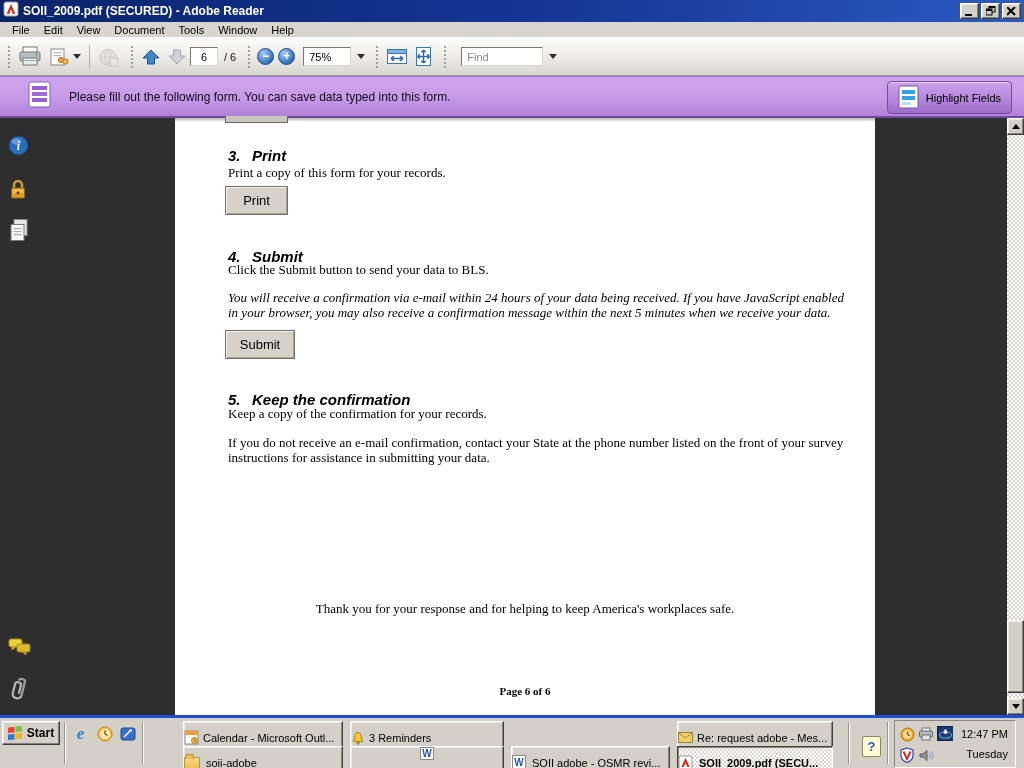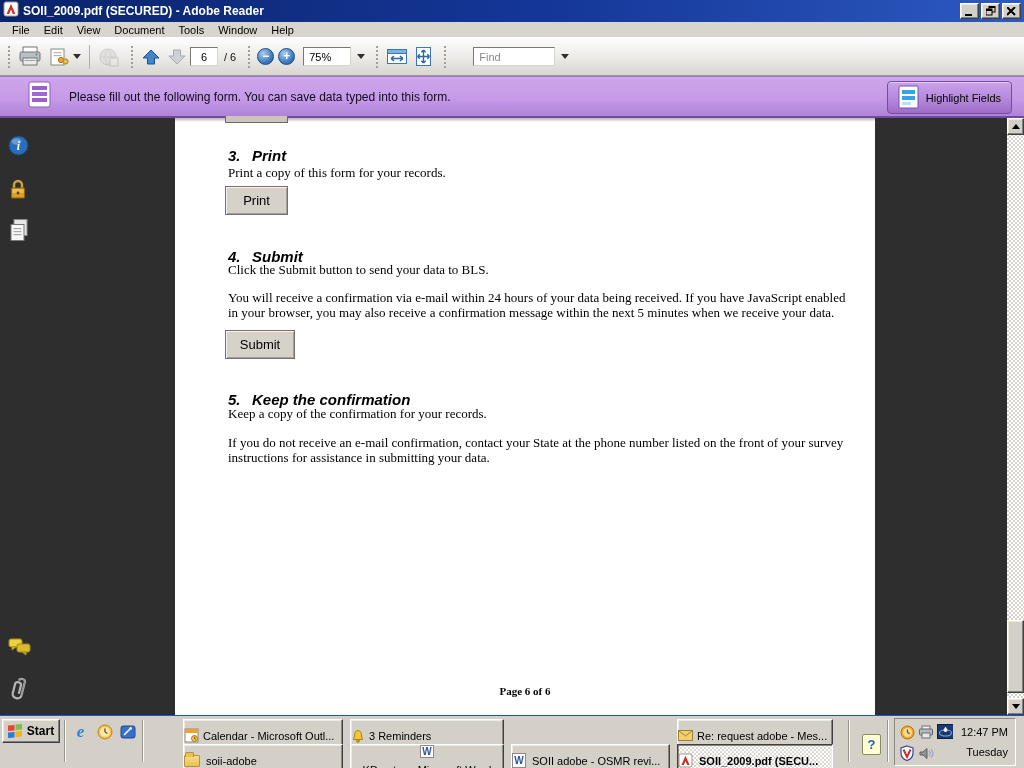--- a/index.html
+++ b/index.html
@@ -38,21 +38,21 @@
     background:#fff; font-size:11px; text-align:center; font-family:"Liberation Sans",sans-serif; }
   .pagetotal { font-size:11px; margin:0 4px 0 6px; color:#111; }
   .circlebtn { width:17px; height:17px; border-radius:50%; border:1px solid #1d4a80; color:#fff;
     background:radial-gradient(circle at 35% 30%, #a6cdf2, #3a77bc 65%, #28588f);
     display:flex; align-items:center; justify-content:center; font-size:12px; font-weight:bold;
     line-height:1; margin:0 2px; }
   .zoom-out-glyph::before { content:"\2212"; position:relative; top:-1px; }
   .zoom-in-glyph::before { content:"+"; position:relative; top:-1px; }
   .zoombox { width:48px; height:19px; border:1px solid; border-color:#7a7870 #d8d5ce #d8d5ce #7a7870;
     background:#fff; font-size:11px; display:flex; align-items:center; padding-left:5px; margin-left:6px; }
-  .findwrap { display:flex; align-items:center; margin-left:22px; }
+  .findwrap { display:flex; align-items:center; margin-left:10px; }
   .findinput { width:82px; height:19px; border:1px solid; border-color:#7a7870 #d8d5ce #d8d5ce #7a7870;
     background:#fff; font-size:11px; padding-left:5px; font-family:"Liberation Sans",sans-serif; }
   .findinput::placeholder { color:#8a8a8a; opacity:1; }
 
   
   .formbar { position:absolute; top:76px; left:0; right:0; height:42px;
     background:linear-gradient(180deg,#cda6ec 0%,#c59ae7 55%,#b083d8 100%);
     border-top:1px solid #9a74c4; border-bottom:2px solid #6f4a9e;
     display:flex; align-items:center; }
   .formbar-msg { font-size:12px; color:#14081f; margin-left:18px; }
@@ -97,21 +97,21 @@
   .tri-up { width:0; height:0; border-left:4px solid transparent; border-right:4px solid transparent;
     border-bottom:5px solid #000; }
   .tri-down { width:0; height:0; border-left:4px solid transparent; border-right:4px solid transparent;
     border-top:5px solid #000; }
   .sb-thumb { position:absolute; left:0; top:502px; width:17px; height:73px; background:#d4d0c8;
     border:1px solid; border-color:#ffffff #404040 #404040 #ffffff;
     box-shadow:inset -1px -1px 0 #808080, inset 1px 1px 0 #ece9d8; }
 
   
   .taskbar { position:absolute; bottom:0; left:0; right:0; height:53px; background:#d4d0c8;
-    border-top:1px solid #1d4ed8; }
+    border-top:3px solid #1d4ed8; }
   .startbtn { position:absolute; left:2px; top:3px; width:58px; height:24px; background:#d4d0c8;
     border:1px solid; border-color:#ffffff #404040 #404040 #ffffff;
     box-shadow:inset -1px -1px 0 #808080, inset 1px 1px 0 #ece9d8;
     display:flex; align-items:center; justify-content:center; gap:4px;
     font-weight:bold; font-size:12px; color:#000; }
   .tb-sep { position:absolute; top:4px; height:42px; width:2px;
     border-left:1px solid #9a968e; border-right:1px solid #ffffff; }
   .ql-icon { position:absolute; top:7px; width:17px; height:17px; display:flex; align-items:center;
     justify-content:center; }
   .taskbtn { position:absolute; height:33px; background:#d4d0c8; border:1px solid;
@@ -333,30 +333,31 @@
         <span>Print</span>
       </div>
       <div class="doc-text serif" style="top:47px;">Print a copy of this form for your records.</div>
       <button class="formbtn" style="top:68px; width:63px;">Print</button>
 
       <div class="step-head" style="top:130px; left:53px;">
         <span class="step-num">4.</span>
         <span>Submit</span>
       </div>
       <div class="doc-text serif" style="top:144px;">Click the Submit button to send your data to BLS.</div>
-      <div class="doc-para serif" style="top:172px;">You will receive a confirmation via e-mail within 24 hours of your data being received.  If you have JavaScript enabled in your browser, you may also receive a confirmation message within the next 5 minutes when we receive your data.</div>
+      <div class="doc-para serif" style="top:172px;font-style:italic;">You will receive a confirmation via e-mail within 24 hours of your data being received.  If you have JavaScript enabled in your browser, you may also receive a confirmation message within the next 5 minutes when we receive your data.</div>
       <button class="formbtn" style="top:212px; width:70px;">Submit</button>
 
       <div class="step-head" style="top:273px; left:53px;">
         <span class="step-num">5.</span>
         <span>Keep the confirmation</span>
       </div>
       <div class="doc-text serif" style="top:288px;">Keep a copy of the confirmation for your records.</div>
       <div class="doc-para serif" style="top:317px;">If you do not receive an e-mail confirmation, contact your State at the phone number listed on the front of your survey instructions for assistance in submitting your data.</div>
 
+      <div class="thanks serif">Thank you for your response and for helping to keep America's workplaces safe.</div>
       <div class="pagefooter serif">Page 6 of 6</div>
     </div>
 
     <div class="scrollbar">
       <span class="sb-btn sb-up">
           <span class="tri-up"></span>
         </span>
       <span class="sb-thumb"></span>
       <span class="sb-btn sb-down">
           <span class="tri-down"></span>

